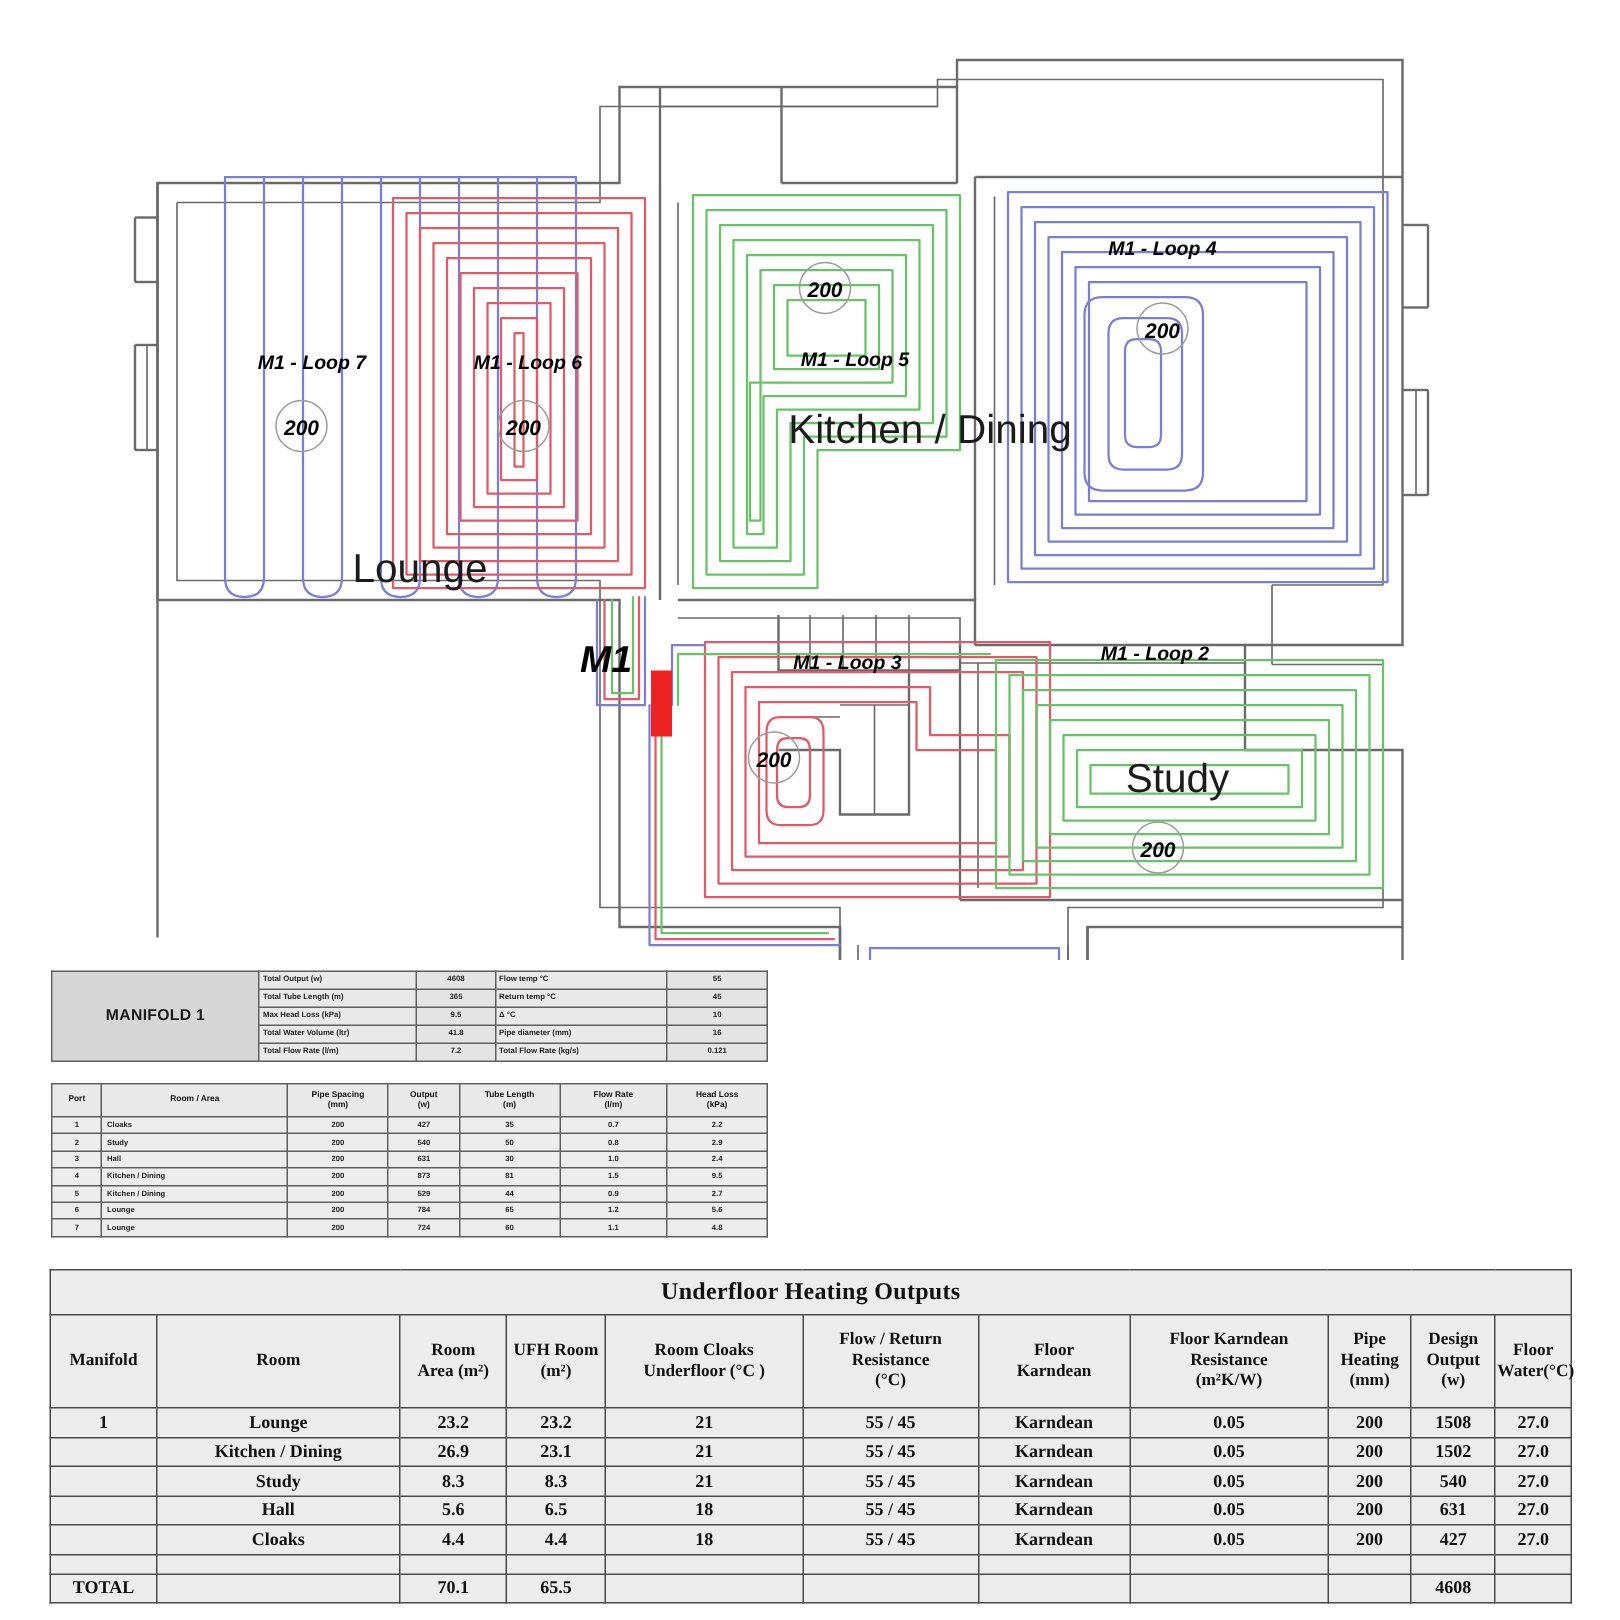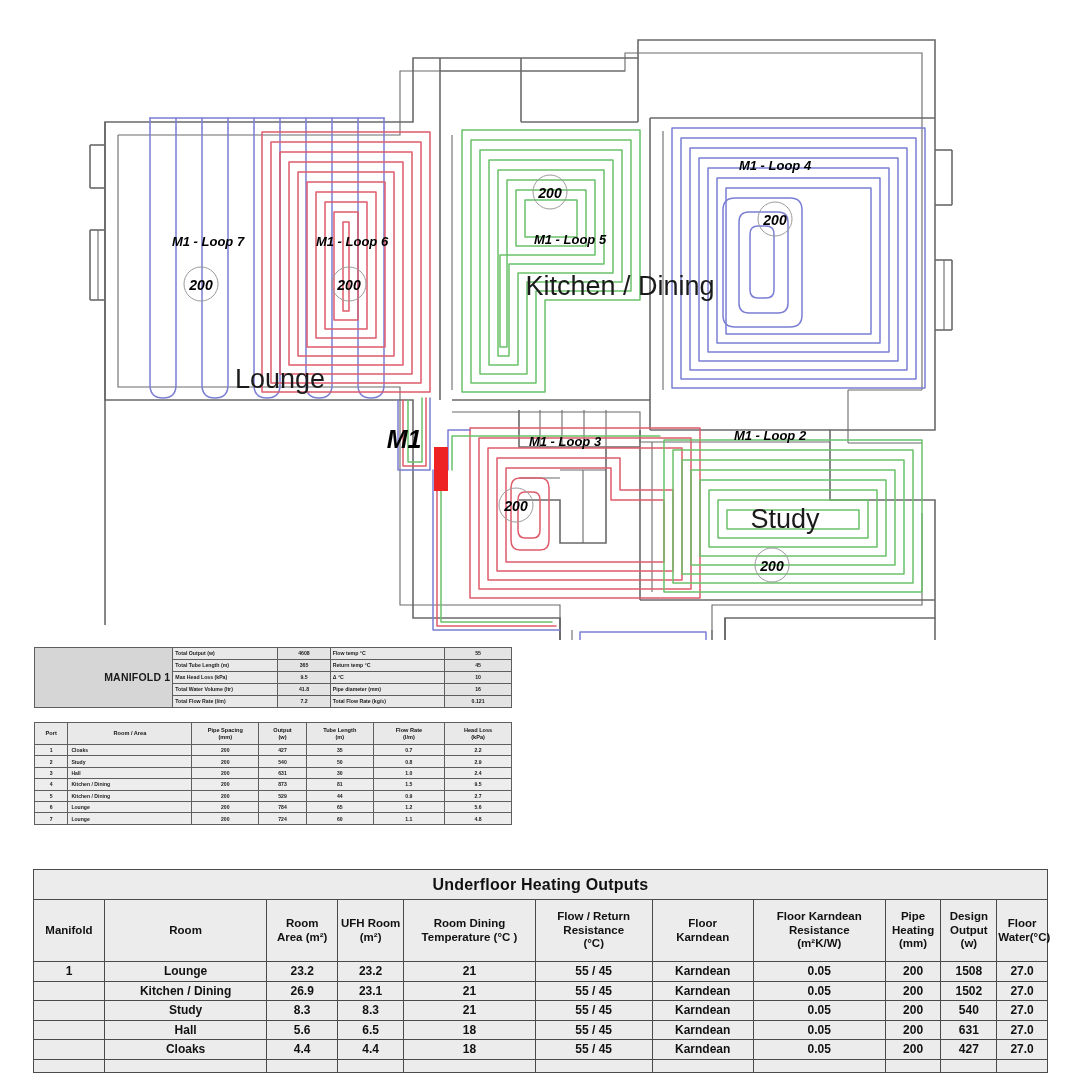--- a/index.html
+++ b/index.html
@@ -68,21 +68,21 @@
   }
   table.mtab td, table.mtab th {
     border: 0.6px solid #5e5e5e;
     padding: 0px 2px;
     height: 11.5px;
     line-height: 11px;
     color: #1a1a1a;
   }
   .mf-name-cell {
     background: #d6d6d6;
-    text-align: right;
+    text-align: center;
     font-size: 10.5px;
     font-weight: bold;
     letter-spacing: 0.2px;
   }
   .sum-key { background: #e9e9e9; font-weight: bold; text-align: left; }
   .sum-val { background: #e4e4e4; font-weight: bold; text-align: center; }
 
   
   #port-block {
     position: absolute;
@@ -121,22 +121,21 @@
   
   #outputs-block {
     position: absolute;
     left: 33px; top: 846px;
     width: 1015px;
   }
   table.otab {
     border-collapse: collapse;
     width: 100%;
     table-layout: fixed;
-    font-family: Liberation Sans, sans-serif;
-    margin-top: 23px;
+    font-family: Liberation Serif, serif;
   }
   table.otab td, table.otab th {
     border: 1px solid #4a4a4a;
     background: #ececec;
   }
   .otitle {
     text-align: center;
     font-size: 16px;
     font-weight: bold;
     height: 30px;
@@ -574,22 +573,22 @@
           </th>
           <th class="ohead">
             <span>Room</span><br>
             <span>Area (m²)</span>
           </th>
           <th class="ohead">
             <span>UFH Room</span><br>
             <span>(m²)</span>
           </th>
           <th class="ohead">
-            <span>Room Dining</span><br>
-            <span>Temperature (°C )</span>
+            <span>Room Cloaks</span><br>
+            <span>Underfloor (°C )</span>
           </th>
           <th class="ohead">
             <span>Flow / Return</span><br>
             <span>Resistance</span><br>
             <span>(°C)</span>
           </th>
           <th class="ohead">
             <span>Floor</span><br>
             <span>Karndean</span>
           </th>
@@ -686,17 +685,30 @@
           <td class="oblank"></td>
           <td class="oblank"></td>
           <td class="oblank"></td>
           <td class="oblank"></td>
           <td class="oblank"></td>
           <td class="oblank"></td>
           <td class="oblank"></td>
           <td class="oblank"></td>
           <td class="oblank"></td>
         </tr>
+        <tr>
+          <td class="ocell ototal">TOTAL</td>
+          <td class="ocell"></td>
+          <td class="ocell">70.1</td>
+          <td class="ocell">65.5</td>
+          <td class="ocell"></td>
+          <td class="ocell"></td>
+          <td class="ocell"></td>
+          <td class="ocell"></td>
+          <td class="ocell"></td>
+          <td class="ocell">4608</td>
+          <td class="ocell"></td>
+        </tr>
       </tbody>
     </table>
   </div>
 
 </div>
 
 </body></html>

